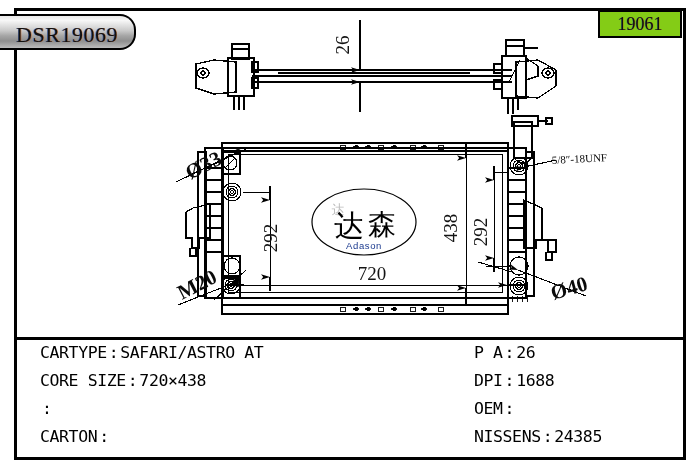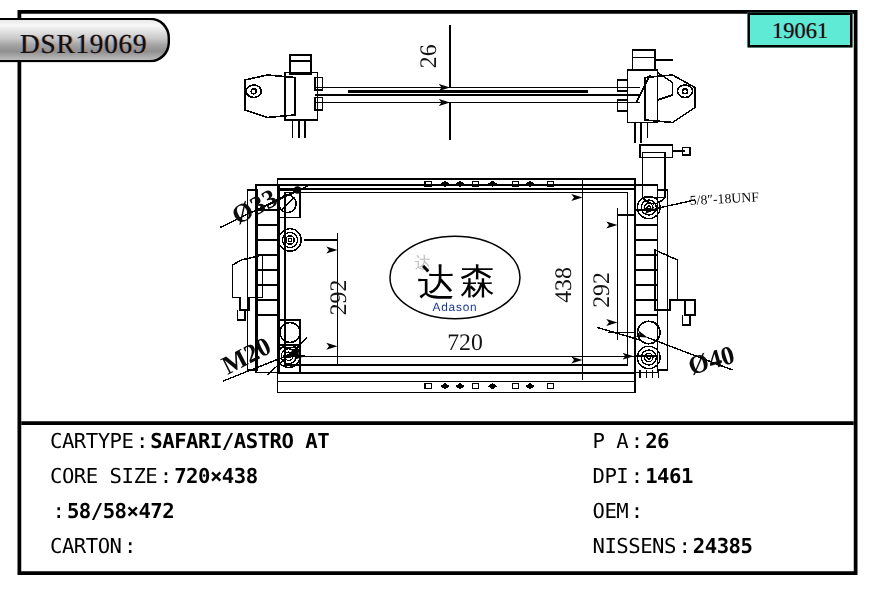--- a/index.html
+++ b/index.html
@@ -53,21 +53,21 @@
     white-space: nowrap;
   }
   
   #partno-box {
     position: absolute;
     right: 18px;
     top: 10px;
     width: 84px;
     height: 28px;
     border: 2px solid #000000;
-    background: #5eead4;
+    background: #84cc16;
     box-sizing: border-box;
     display: flex;
     align-items: center;
     justify-content: center;
     margin-left: 12px;
   }
   #partno-box .txt {
     font-family: "Liberation Serif", serif;
     font-size: 18px;
     color: #111111;
@@ -107,21 +107,21 @@
     display: flex;
     align-items: baseline;
     height: 28px;
     white-space: nowrap;
     font-family: "DejaVu Sans Mono", monospace;
     font-size: 16.5px;
     color: #000000;
     letter-spacing: -0.4px;
   }
   .spec-key { font-weight: normal; }
-  .spec-val { font-weight: bold; }
+  .spec-val { font-weight: normal; }
   .spec-sep { padding: 0 2px; }
   
 </style>
 </head>
 <body>
 
 <div id="page">
 
   <div id="frame"></div>
 
@@ -399,38 +399,37 @@
         <span class="spec-sep">:</span>
         <span class="spec-val">SAFARI/ASTRO  AT</span>
       </div>
       <div class="spec-row">
         <span class="spec-key">CORE SIZE</span>
         <span class="spec-sep">:</span>
         <span class="spec-val">720×438</span>
       </div>
       <div class="spec-row">
         <span class="spec-sep">:</span>
-        <span class="spec-val">58/58×472</span>
       </div>
       <div class="spec-row">
         <span class="spec-key">CARTON</span>
         <span class="spec-sep">:</span>
       </div>
     </div>
 
     <div class="spec-col" id="spec-col-right">
       <div class="spec-row">
         <span class="spec-key">P A</span>
         <span class="spec-sep">:</span>
         <span class="spec-val">26</span>
       </div>
       <div class="spec-row">
         <span class="spec-key">DPI</span>
         <span class="spec-sep">:</span>
-        <span class="spec-val">1461</span>
+        <span class="spec-val">1688</span>
       </div>
       <div class="spec-row">
         <span class="spec-key">OEM</span>
         <span class="spec-sep">:</span>
       </div>
       <div class="spec-row">
         <span class="spec-key">NISSENS</span>
         <span class="spec-sep">:</span>
         <span class="spec-val">24385</span>
       </div>

